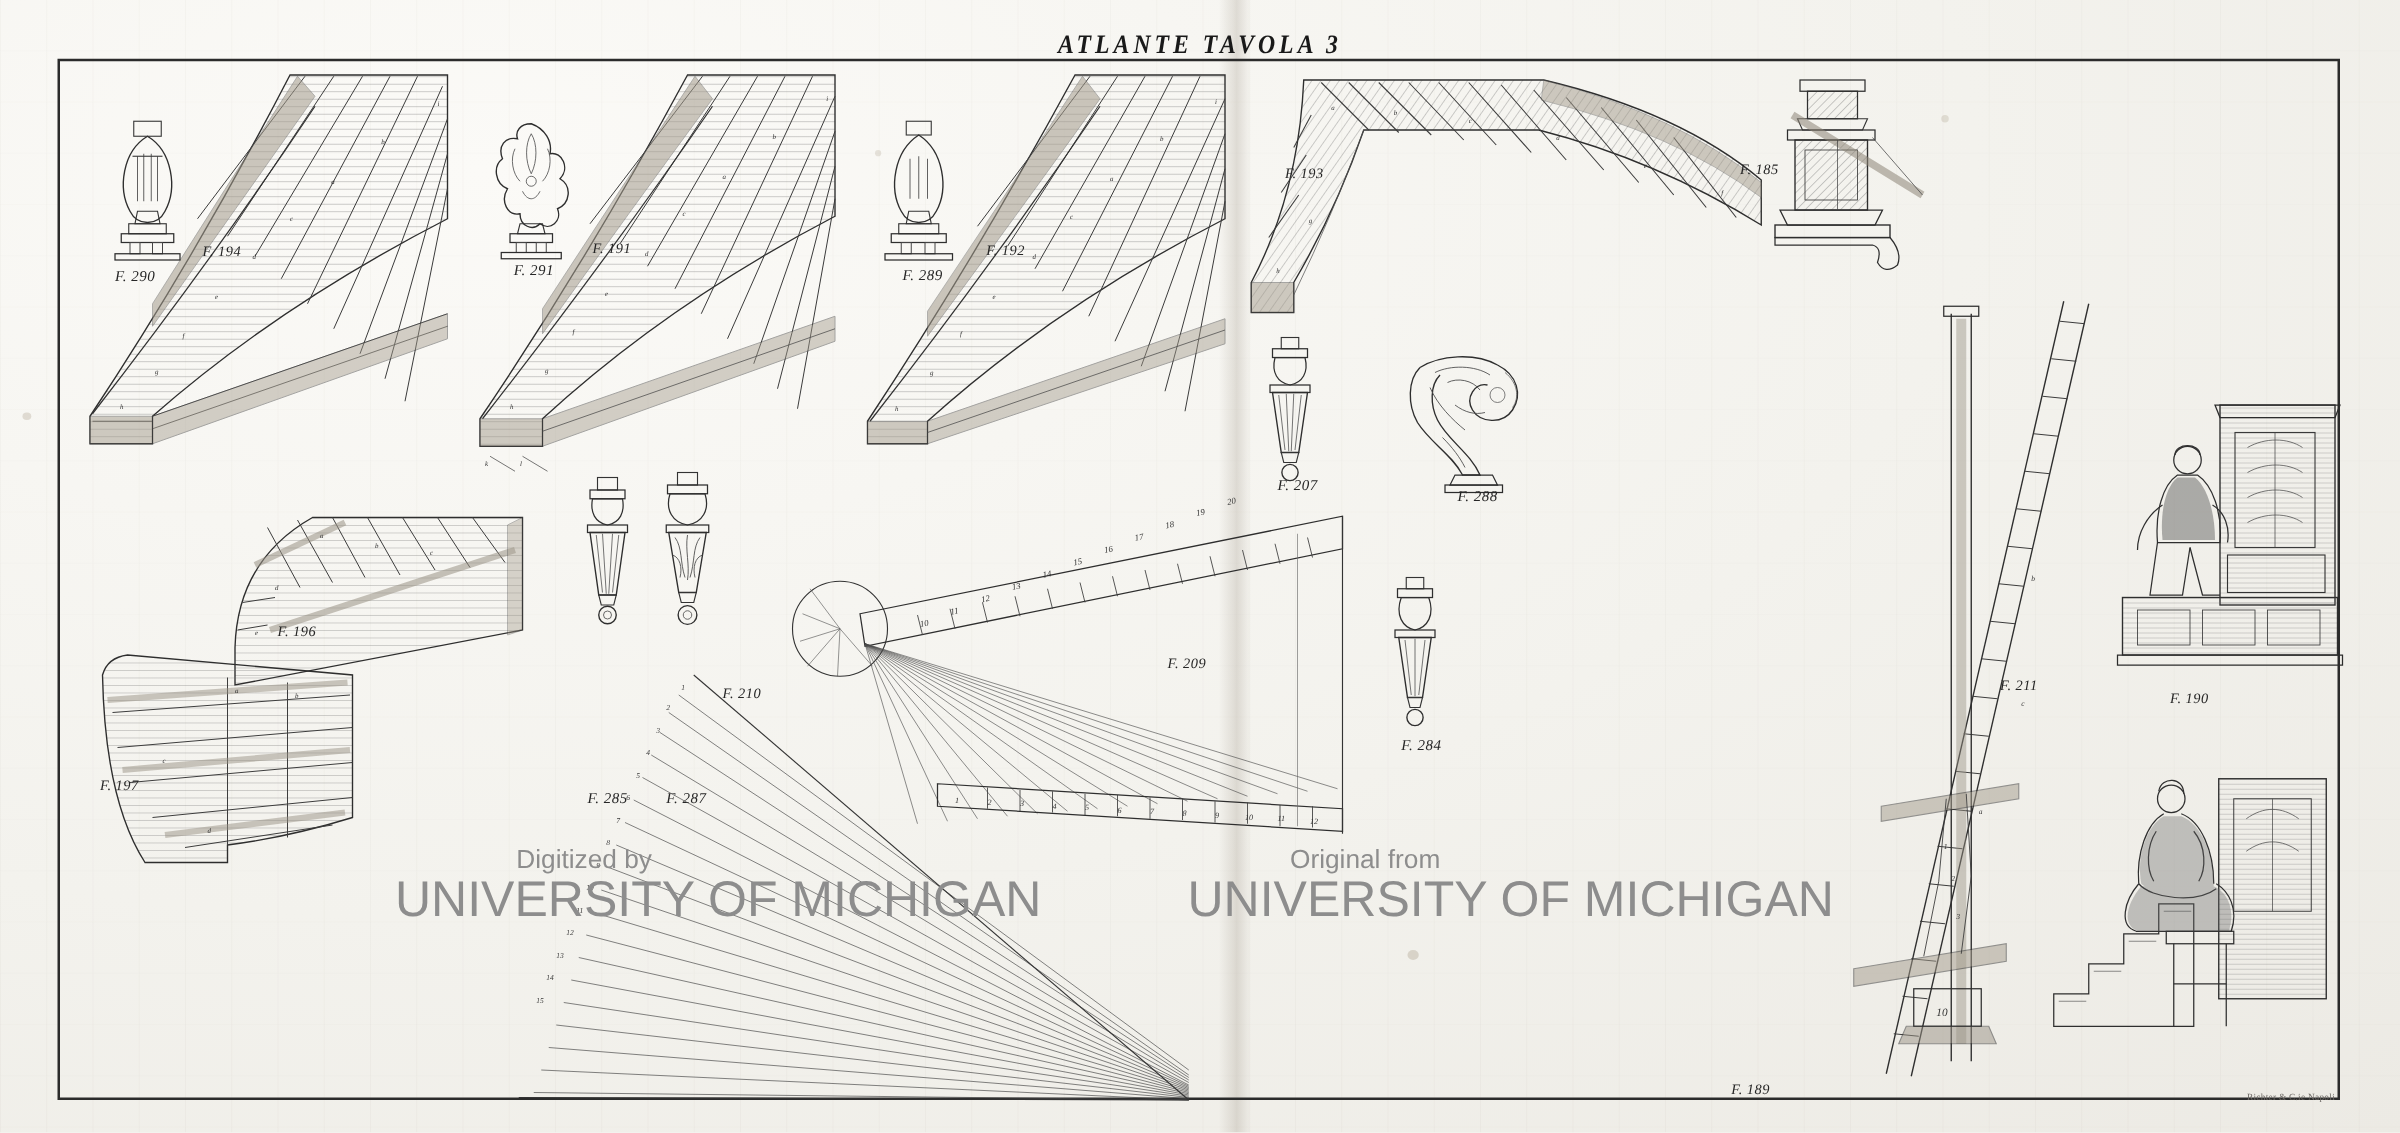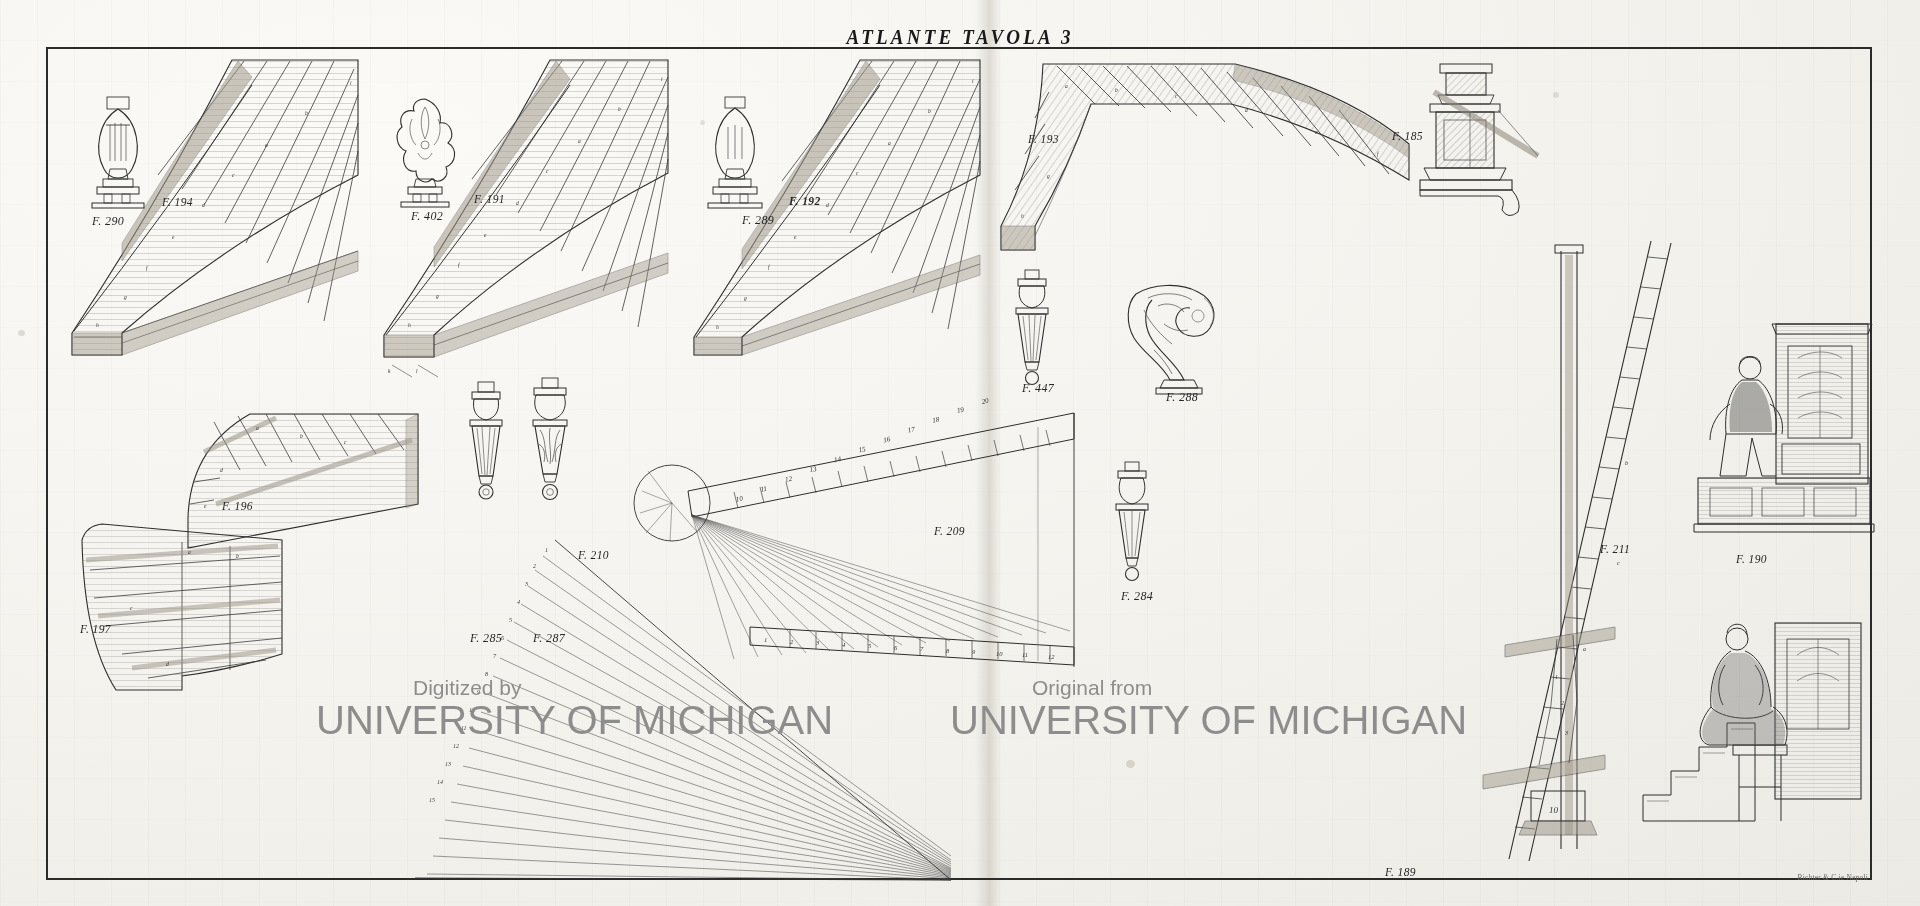--- a/index.html
+++ b/index.html
@@ -219,21 +219,21 @@
       <path d="M26 60 C30 68 36 68 40 60"></path>
       <circle cx="33" cy="52" r="4"></circle>
     </g>
     <path d="M24 86 L42 86 L44 94 L22 94 Z" fill="none" stroke="#333" stroke-width=".9"></path>
     <rect x="16" y="94" width="34" height="7" fill="none" stroke="#2f2f2f" stroke-width="1"></rect>
     <rect x="21" y="101" width="8" height="8" fill="none" stroke="#444" stroke-width=".8"></rect>
     <rect x="37" y="101" width="8" height="8" fill="none" stroke="#444" stroke-width=".8"></rect>
     <rect x="9" y="109" width="48" height="5" fill="none" stroke="#2c2c2c" stroke-width="1"></rect>
   </svg>
 </div>
-<div class="cap sm" style="left:411px;top:209px;">F. 402</div>
+<div class="cap sm" style="left:411px;top:209px;">F. 291</div>
 
 <div class="fig" style="left:684px;top:55px;">
   <svg width="300" height="330" viewBox="0 0 300 330">
     <defs>
       <pattern id="h192" width="6" height="6" patternUnits="userSpaceOnUse">
         <line x1="0" y1="0" x2="6" y2="0" stroke="#6b6b6b" stroke-width=".7"></line>
       </pattern>
       <clipPath id="c192">
           <path d="M176 5 L296 5 L296 120 Q160 190 58 282 L58 300 L10 300 L10 282 Q96 152 176 5 Z"></path>
         </clipPath>
@@ -266,40 +266,40 @@
         <text x="172" y="120">c</text>
       <text x="142" y="152">d</text>
         <text x="110" y="184">e</text>
         <text x="84" y="214">f</text>
       <text x="60" y="245">g</text>
         <text x="32" y="274">h</text>
         <text x="288" y="28">i</text>
     </g>
   </svg>
 </div>
-<div class="cap" style="left:789px;top:195px;font-weight:bold;">F. 192</div>
+<div class="cap" style="left:789px;top:195px;">F. 192</div>
 
 <div class="fig" style="left:705px;top:95px;">
   <svg width="60" height="120" viewBox="0 0 60 120">
     <rect x="20" y="2" width="20" height="11" fill="none" stroke="#3a3a3a" stroke-width=".9"></rect>
     <path d="M30 13 C10 26 6 56 16 74 C22 86 38 86 44 74 C54 56 50 26 30 13 Z" fill="none" stroke="#2f2f2f" stroke-width="1.1"></path>
     <g stroke="#4a4a4a" stroke-width=".7">
       <line x1="23" y1="32" x2="23" y2="64"></line>
         <line x1="30" y1="30" x2="30" y2="64"></line>
         <line x1="37" y1="32" x2="37" y2="64"></line>
     </g>
     <path d="M22 74 L38 74 L40 84 L20 84 Z" fill="none" stroke="#333" stroke-width=".9"></path>
     <rect x="14" y="84" width="32" height="8" fill="none" stroke="#333" stroke-width=".9"></rect>
     <rect x="8" y="92" width="44" height="7" fill="none" stroke="#2f2f2f" stroke-width="1"></rect>
     <rect x="16" y="99" width="8" height="9" fill="none" stroke="#444" stroke-width=".8"></rect>
     <rect x="35" y="99" width="8" height="9" fill="none" stroke="#444" stroke-width=".8"></rect>
     <rect x="3" y="108" width="54" height="5" fill="none" stroke="#2c2c2c" stroke-width="1"></rect>
   </svg>
 </div>
-<div class="cap sm" style="left:742px;top:213px;">F. 289</div>
+<div class="cap sm" style="left:722px;top:213px;">F. 289</div>
 
 <div class="fig" style="left:995px;top:58px;">
   <svg width="420" height="230" viewBox="0 0 420 230">
     <defs>
       <pattern id="h193" width="6" height="6" patternUnits="userSpaceOnUse" patternTransform="rotate(35)">
         <line x1="0" y1="0" x2="0" y2="6" stroke="#6e6e6e" stroke-width=".65"></line>
       </pattern>
       <clipPath id="c193">
         <path d="M48 6 L240 6 Q350 32 414 86 L414 122 Q330 70 236 46 L96 46 Q74 110 40 168 L40 192 L6 192 L6 168 Q44 96 48 6 Z"></path>
       </clipPath>
@@ -649,21 +649,21 @@
     <g stroke="#555" stroke-width=".65" fill="none">
       <path d="M15 48 L20 92"></path>
         <path d="M21 47 L23 93"></path>
         <path d="M27 47 L25 93"></path>
         <path d="M33 48 L28 92"></path>
     </g>
     <path d="M17 94 L31 94 L29 102 L19 102 Z" fill="none" stroke="#333" stroke-width=".9"></path>
     <circle cx="24" cy="110" r="6.5" fill="none" stroke="#2f2f2f" stroke-width="1.1"></circle>
   </svg>
 </div>
-<div class="cap sm" style="left:1022px;top:381px;">F. 447</div>
+<div class="cap sm" style="left:1022px;top:381px;">F. 207</div>
 
 <div class="fig" style="left:1118px;top:280px;">
   <svg width="110" height="120" viewBox="0 0 110 120">
     <path d="M18 14 C34 4 62 2 80 12 C96 20 100 36 92 48 C84 60 66 58 60 48 C54 38 62 26 72 28" fill="none" stroke="#2e2e2e" stroke-width="1.1"></path>
     <path d="M18 14 C8 24 8 44 16 58 C26 74 44 84 52 100 L66 100 C58 82 40 72 32 56 C26 44 26 28 34 20" fill="none" stroke="#2e2e2e" stroke-width="1.1"></path>
     <g stroke="#4c4c4c" stroke-width=".7" fill="none">
       <path d="M30 18 C42 12 62 12 74 20"></path>
       <path d="M26 30 C32 44 44 56 54 64"></path>
       <path d="M40 26 C48 22 60 24 66 32"></path>
       <path d="M46 44 C54 50 62 52 70 50"></path>

